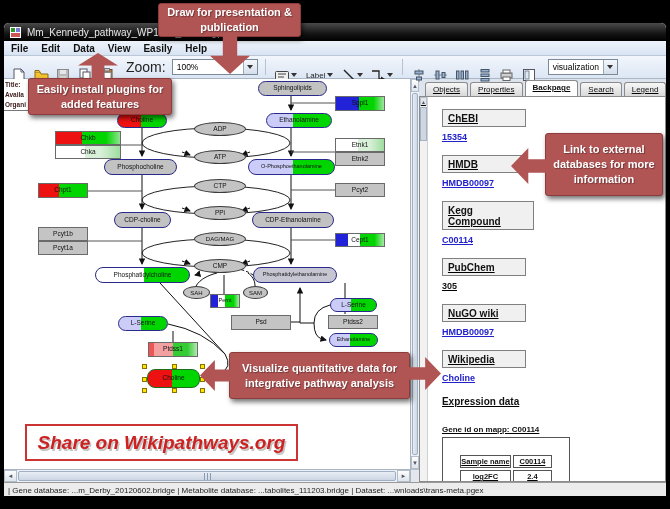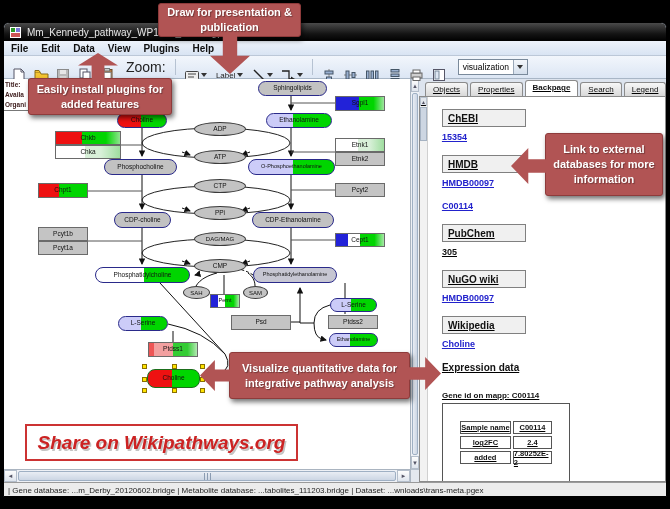--- a/index.html
+++ b/index.html
@@ -116,21 +116,21 @@
         <rect x="1" y="6" width="9" height="4" fill="#cc5555"></rect>
       </svg>
       <span class="title-text">Mm_Kennedy_pathway_WP1771_45176.gpml</span>
     </div>
 
     <div class="menubar">
       <span>File</span>
       <span>Edit</span>
       <span>Data</span>
       <span>View</span>
-      <span>Plugins</span>
+      <span>Easily</span>
       <span>Help</span>
     </div>
 
     <div class="toolbar">
       <div class="tbtn">
         <svg width="12" height="14" viewBox="0 0 12 14">
             <path d="M1 1 h7 l3 3 v9 h-10 z" fill="#fff" stroke="#556" stroke-width="1"></path>
             <path d="M8 1 v3 h3" fill="none" stroke="#556"></path>
           </svg>
       </div>
@@ -154,20 +154,26 @@
           </svg>
       </div>
       <div class="tbtn">
         <svg width="12" height="14" viewBox="0 0 12 14">
             <rect x="1" y="1.5" width="10" height="11.5" fill="#b07a4a" stroke="#6d4a26"></rect>
             <rect x="3.5" y="0.5" width="5" height="2.5" fill="#c9c9c9" stroke="#777"></rect>
             <rect x="3" y="4.5" width="7" height="7.5" fill="#fff" stroke="#888"></rect>
           </svg>
       </div>
       <span class="zoom-label">Zoom:</span>
+      <div class="combo" style="width:86px;">
+        <span class="val">100%</span>
+        <span class="drop">
+            <span class="caret" style="margin:0;"></span>
+          </span>
+      </div>
       <div class="tsep"></div>
       <div class="tbtn" style="width:26px;">
         <svg width="14" height="9" viewBox="0 0 14 9">
             <rect x="0.5" y="0.5" width="13" height="8" rx="1" fill="#eee" stroke="#444"></rect>
             <line x1="3" y1="3" x2="11" y2="3" stroke="#444"></line>
             <line x1="3" y1="6" x2="9" y2="6" stroke="#444"></line>
           </svg>
         <span class="caret"></span>
       </div>
       <div class="tbtn" style="width:34px;">
@@ -370,20 +376,21 @@
         <div class="panel-body">
           <div class="panel-sb">
             <div class="pbtn">▲</div>
             <div class="pthumb"></div>
           </div>
           <div class="panel-content">
             <div class="hdr-box">ChEBI</div>
             <a class="bp-link" href="#">15354</a>
             <div class="hdr-box">HMDB</div>
             <a class="bp-link" href="#">HMDB00097</a>
+            <div class="hdr-box wide">Kegg Compound</div>
             <a class="bp-link" href="#">C00114</a>
             <div class="hdr-box">PubChem</div>
             <span class="bp-plain">305</span>
             <div class="hdr-box">NuGO wiki</div>
             <a class="bp-link" href="#">HMDB00097</a>
             <div class="hdr-box">Wikipedia</div>
             <a class="bp-link" href="#">Choline</a>
             <div class="exp-hdr">Expression data</div>
             <div class="geneid">Gene id on mapp: C00114</div>
             <div class="exp-table">

